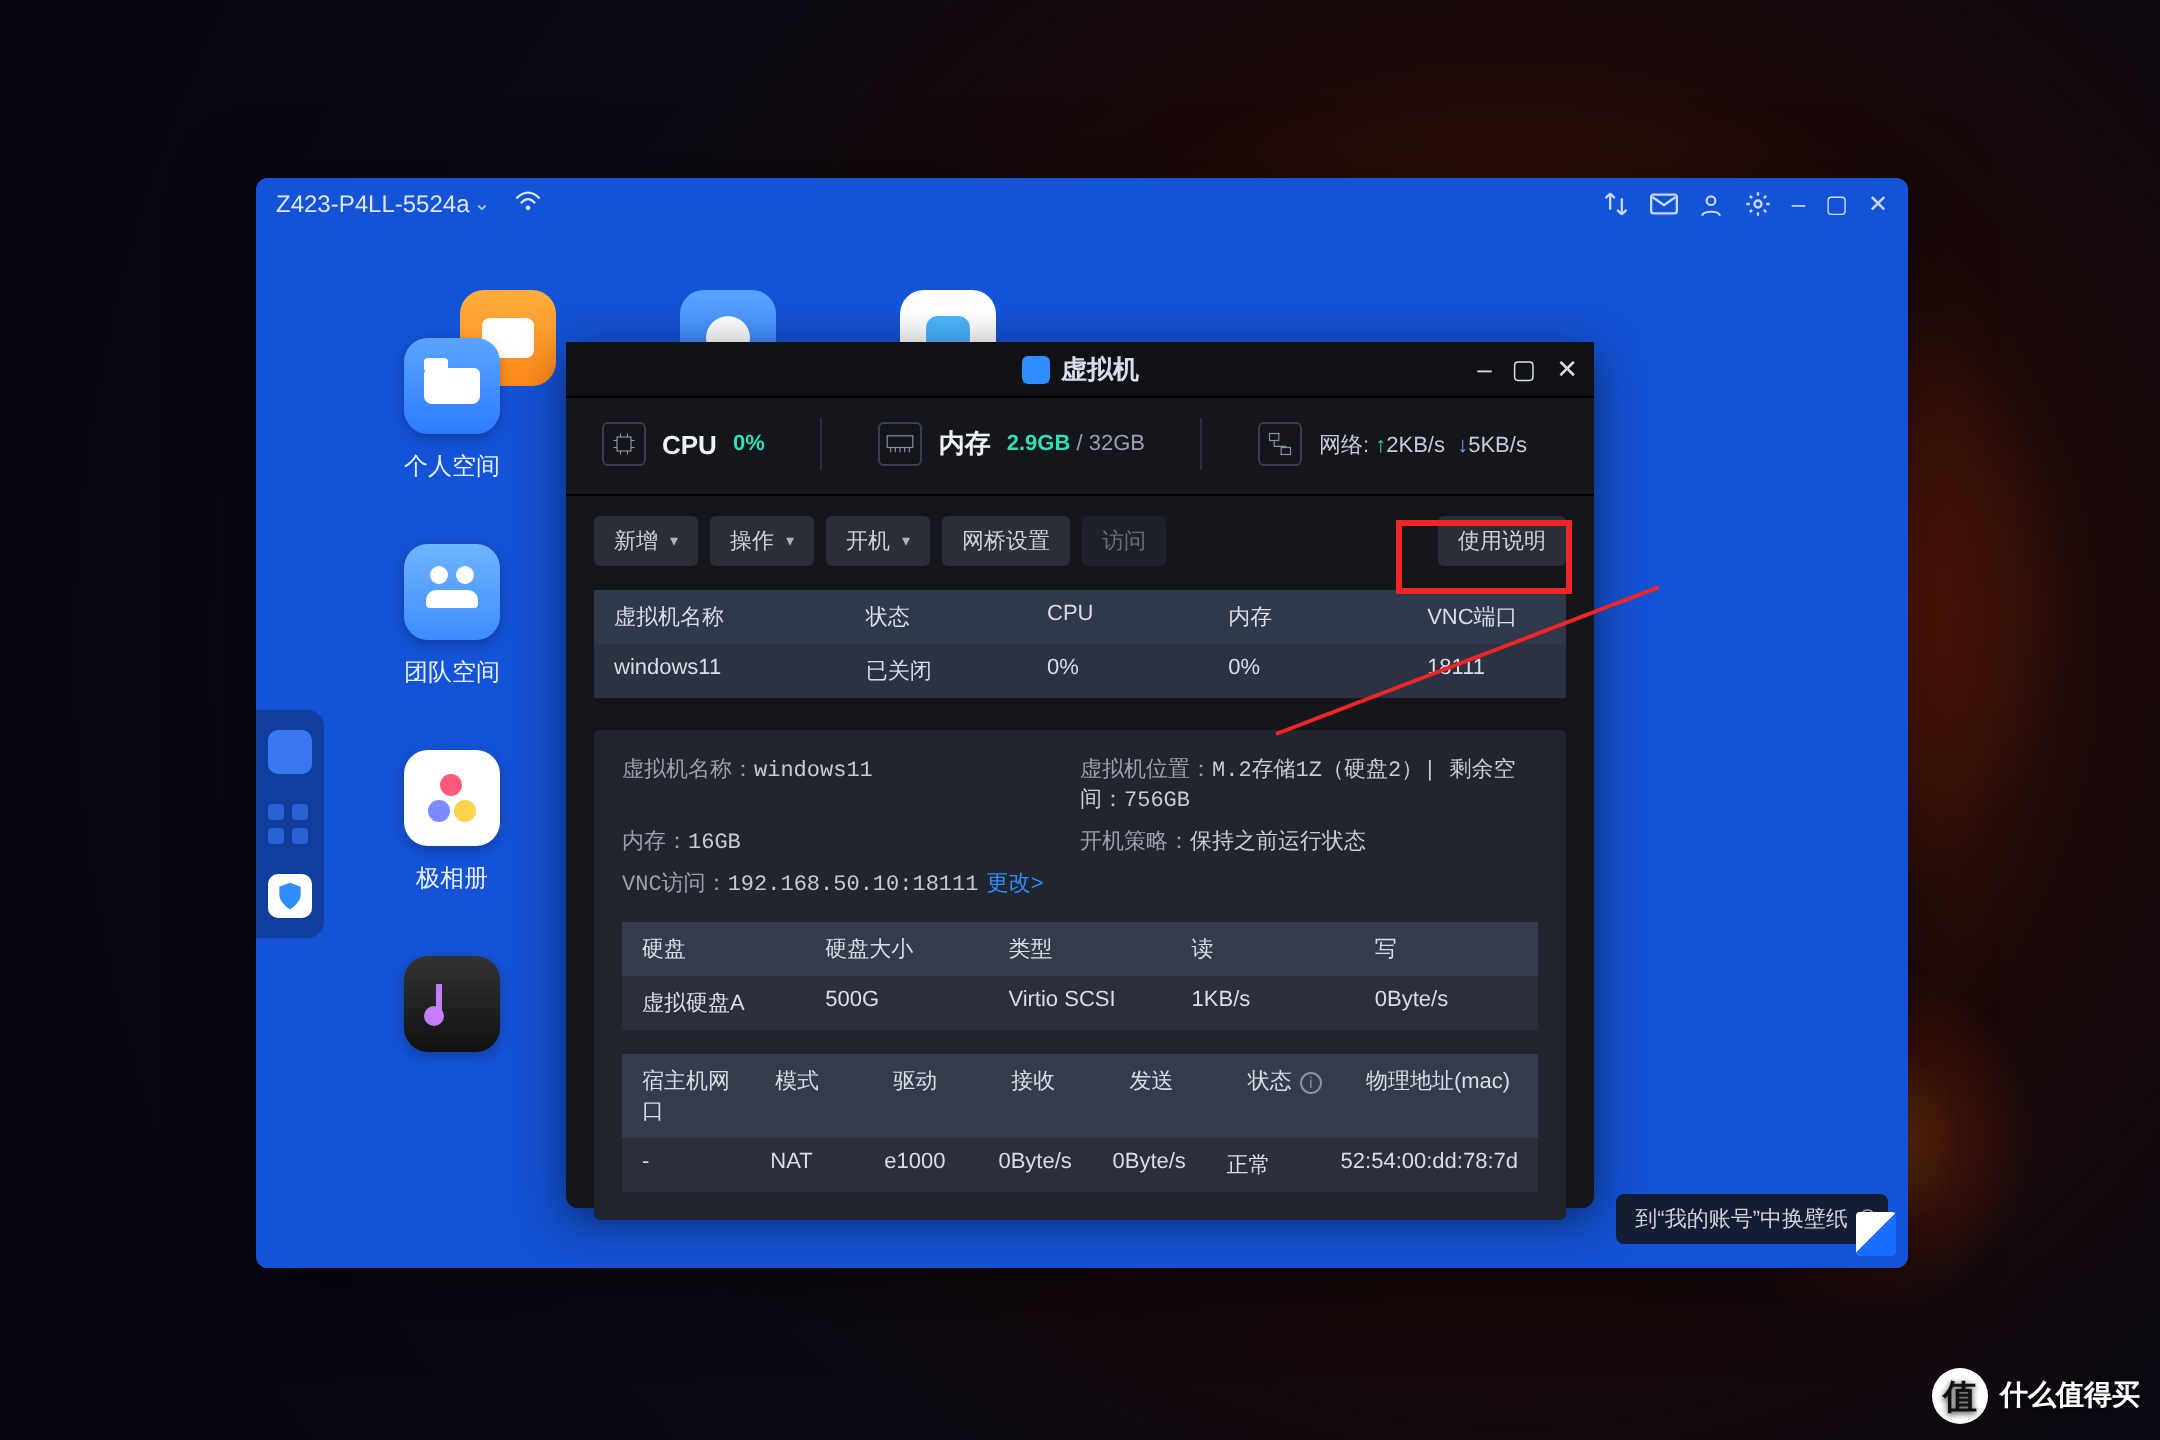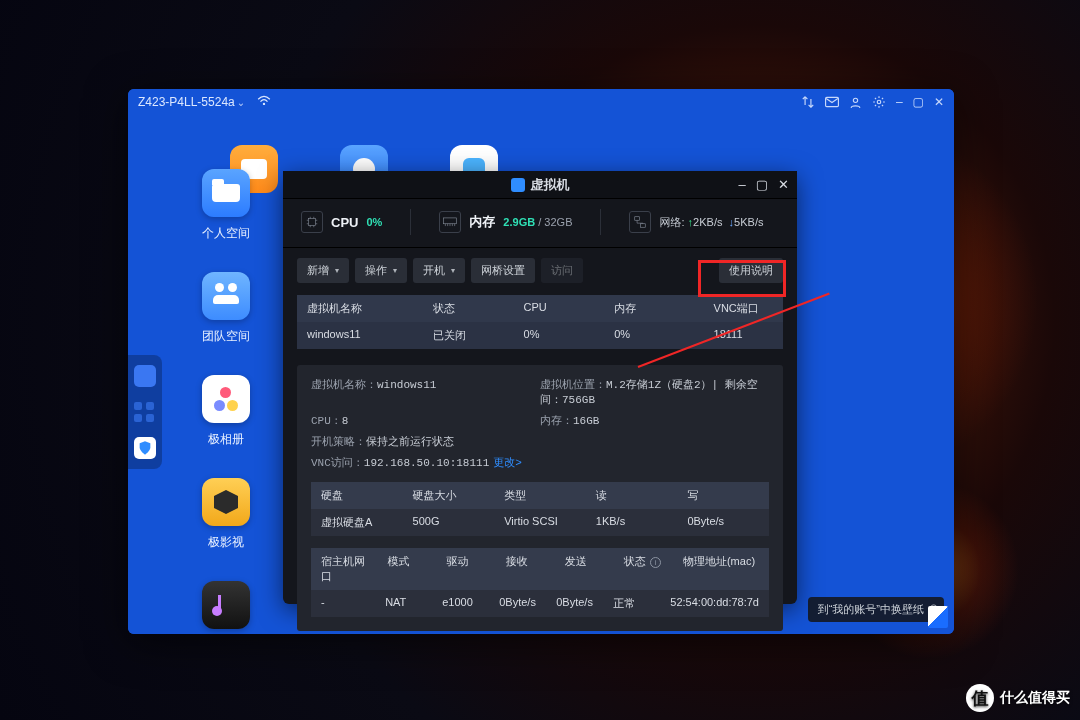--- a/index.html
+++ b/index.html
@@ -249,26 +249,20 @@
         <div class="app-icon ai-white">
             <span class="flower inner-shape">
               <span class="fl1"></span>
               <span class="fl2"></span>
               <span class="fl3"></span>
             </span>
           </div>
         <span class="app-label">极相册</span>
       </div>
       <div class="app">
-        <div class="app-icon ai-gold">
-            <span class="hex inner-shape"></span>
-          </div>
-        <span class="app-label">极影视</span>
-      </div>
-      <div class="app">
         <div class="app-icon ai-dark">
             <span class="note inner-shape"></span>
           </div>
 
       </div>
     </div>
 
     <div class="vm-window">
       <div class="vm-titlebar">
         <span class="ttl">
@@ -363,21 +357,20 @@
           <div>0%</div>
           <div>0%</div>
           <div>18111</div>
         </div>
       </div>
 
       <div class="details">
         <div class="dgrid">
           <div><span class="dkey">虚拟机名称：</span><span>windows11</span></div>
           <div><span class="dkey">虚拟机位置：</span><span>M.2存储1Z（硬盘2）| 剩余空间：756GB</span></div>
-          <div><span class="dkey">CPU：</span><span>8</span></div>
           <div><span class="dkey">内存：</span><span>16GB</span></div>
           <div><span class="dkey">开机策略：</span><span>保持之前运行状态</span></div>
           <div style="grid-column:1/3"><span class="dkey">VNC访问：</span><span>192.168.50.10:18111</span><span class="dlink">更改&gt;</span></div>
         </div>
 
         <div class="subtable">
           <div class="st-head disk-grid">
             <div>硬盘</div>
             <div>硬盘大小</div>
             <div>类型</div>

